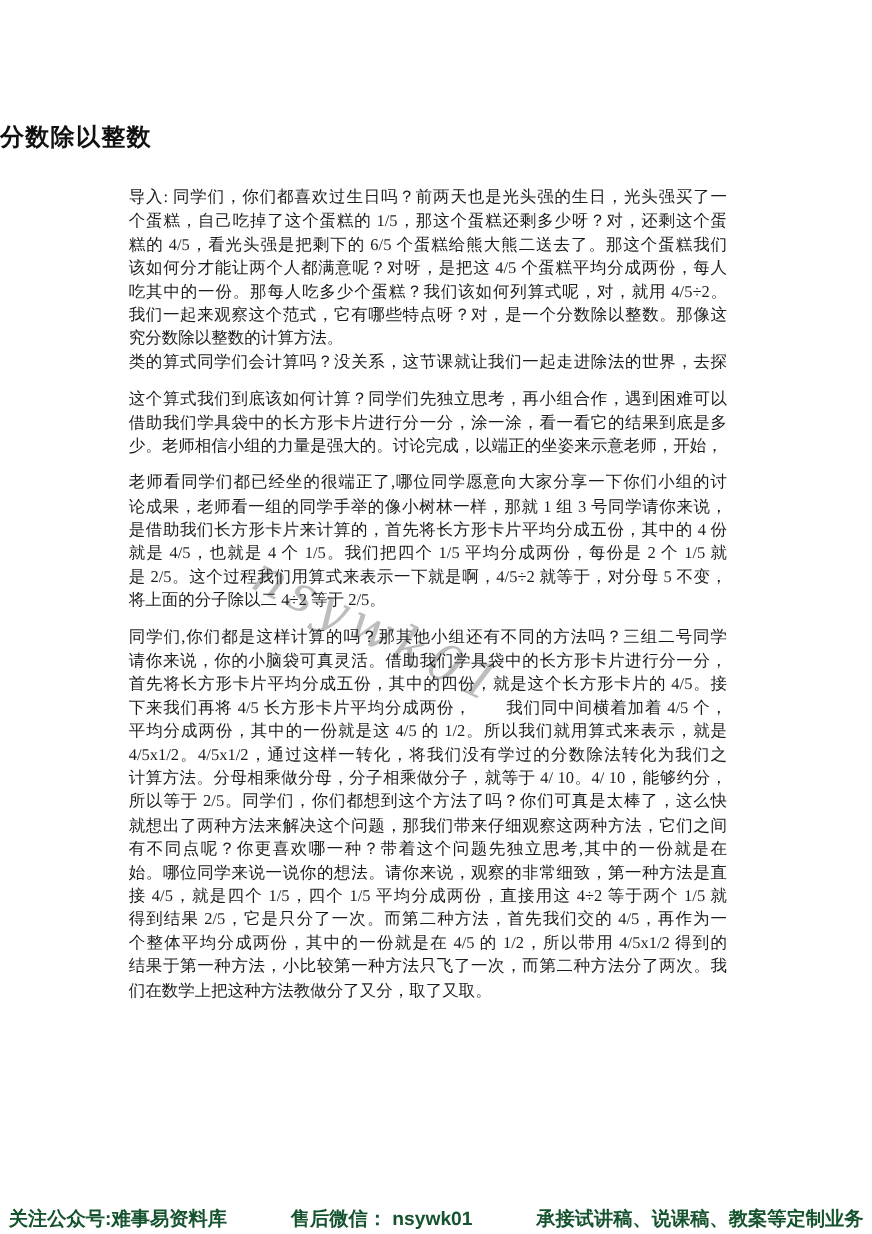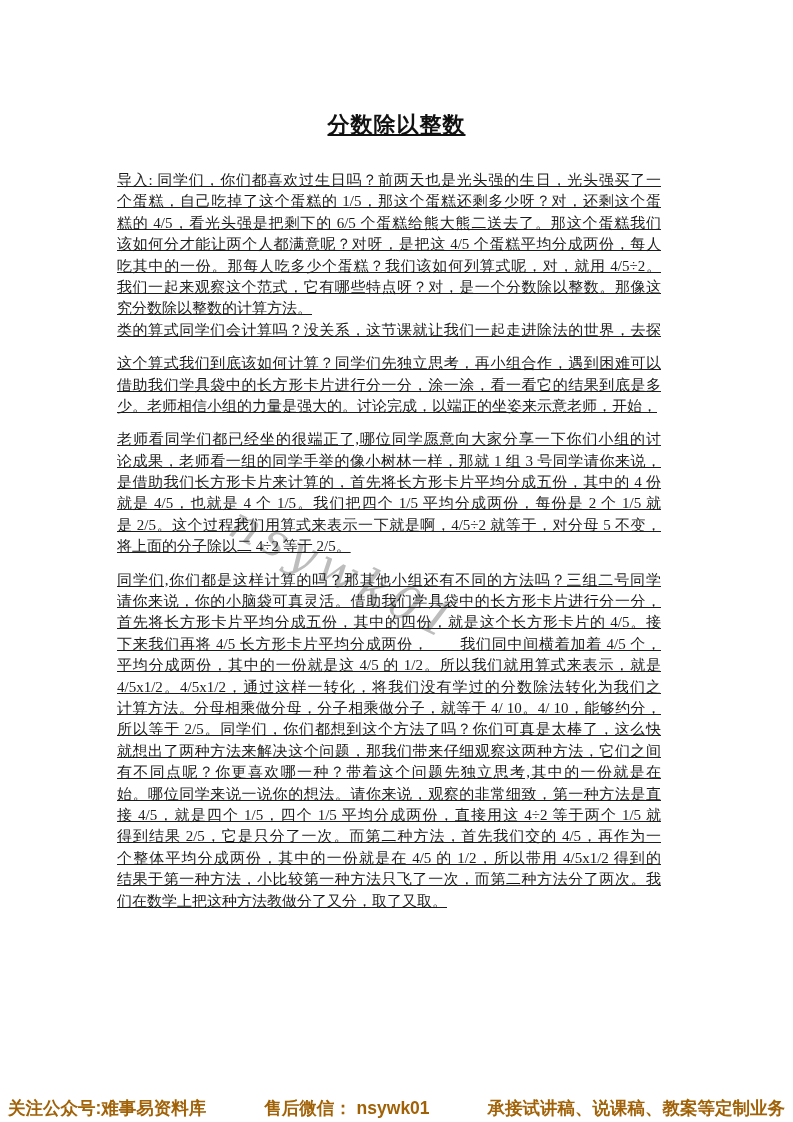--- a/index.html
+++ b/index.html
@@ -8,37 +8,36 @@
     background: #ffffff;
     position: relative;
     overflow: hidden;
     font-family: "Liberation Serif", "DejaVu Serif", serif;
     color: #1a1a1a;
   }
   .doc-title {
     position: absolute;
     top: 110px; left: 0;
     width: 793px;
-    text-align: center;
+    text-align: left;
     font-size: 22px;
     font-weight: bold;
     letter-spacing: 1px;
     color: #111;
-    text-decoration: underline;
   }
   .paragraphs {
     position: absolute;
     top: 170px;
     left: 117px;
     width: 560px;
     font-size: 15px;
     line-height: 21.4px;
     color: #1c1c1c;
   }
-  .para { margin: 0 16px 12px 0; text-decoration: underline; }
+  .para { margin: 0 16px 12px 0; }
   .line {
     text-align: justify;
     text-align-last: justify;
     white-space: nowrap;
     height: 21.4px;
     overflow: visible;
   }
   .line.last { text-align-last: left; }
   .watermark {
     position: absolute;
@@ -111,17 +110,17 @@
       <div class="line">有不同点呢？你更喜欢哪一种？带着这个问题先独立思考,其中的一份就是在</div>
       <div class="line">始。哪位同学来说一说你的想法。请你来说，观察的非常细致，第一种方法是直</div>
       <div class="line">接 4/5，就是四个 1/5，四个 1/5 平均分成两份，直接用这 4÷2 等于两个 1/5 就</div>
       <div class="line">得到结果 2/5，它是只分了一次。而第二种方法，首先我们交的 4/5，再作为一</div>
       <div class="line">个整体平均分成两份，其中的一份就是在 4/5 的 1/2，所以带用 4/5x1/2 得到的</div>
       <div class="line">结果于第一种方法，小比较第一种方法只飞了一次，而第二种方法分了两次。我</div>
       <div class="line last">们在数学上把这种方法教做分了又分，取了又取。</div>
     </div>
   </div>
 
-<div class="footer" style="color: #a16207;">
+<div class="footer" style="color: #14532d;">
   <span>关注公众号:难事易资料库</span>
   <span>售后微信： nsywk01</span>
   <span>承接试讲稿、说课稿、教案等定制业务</span>
 </div>
 
 </body></html>

